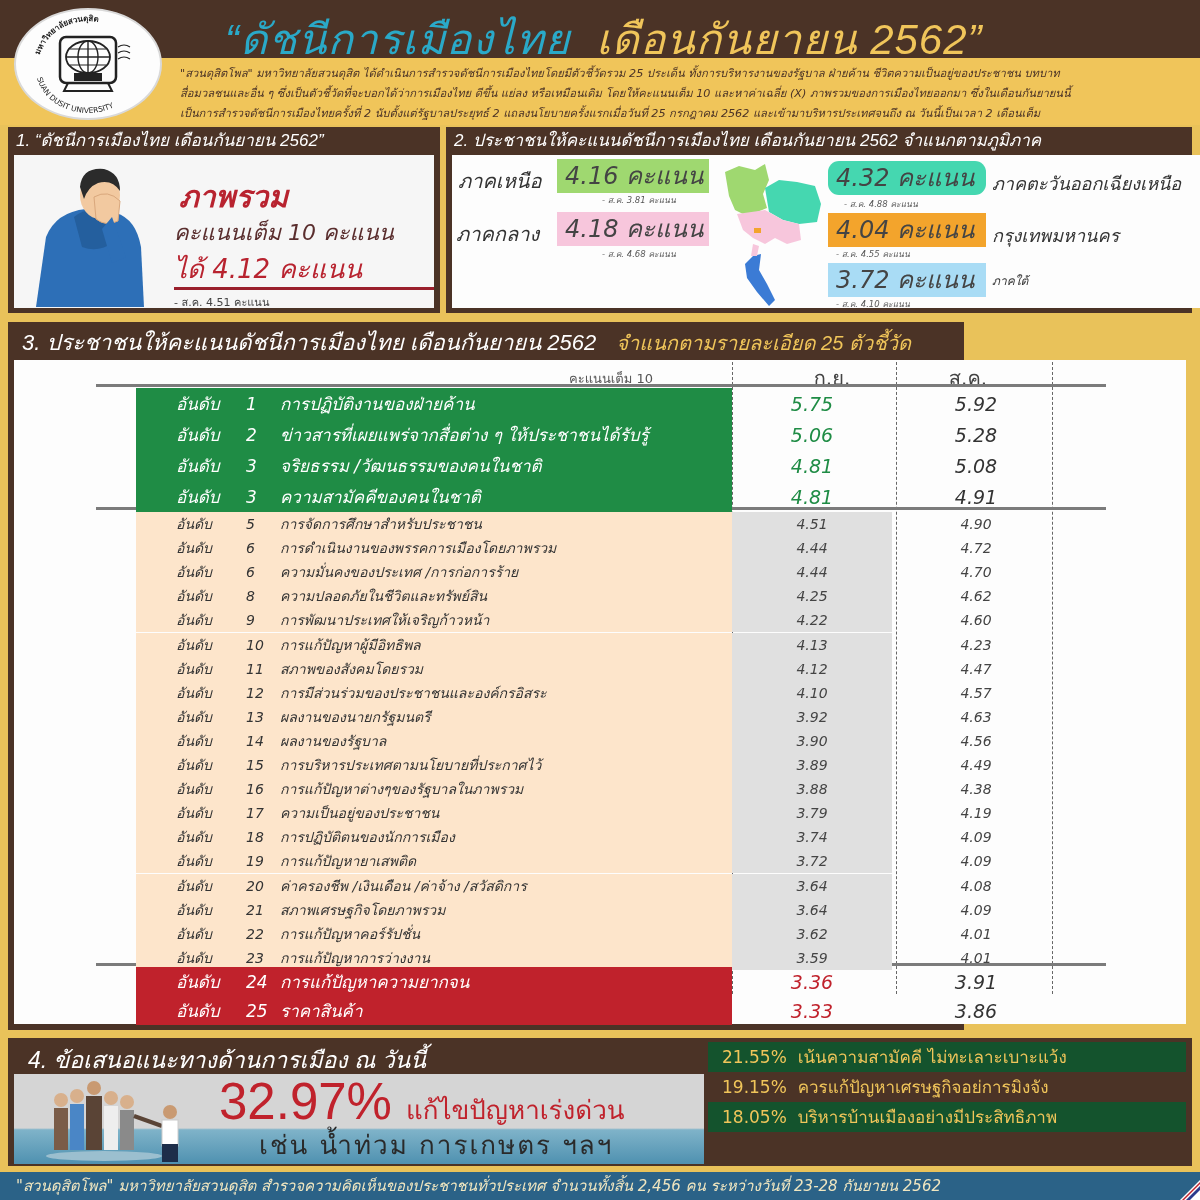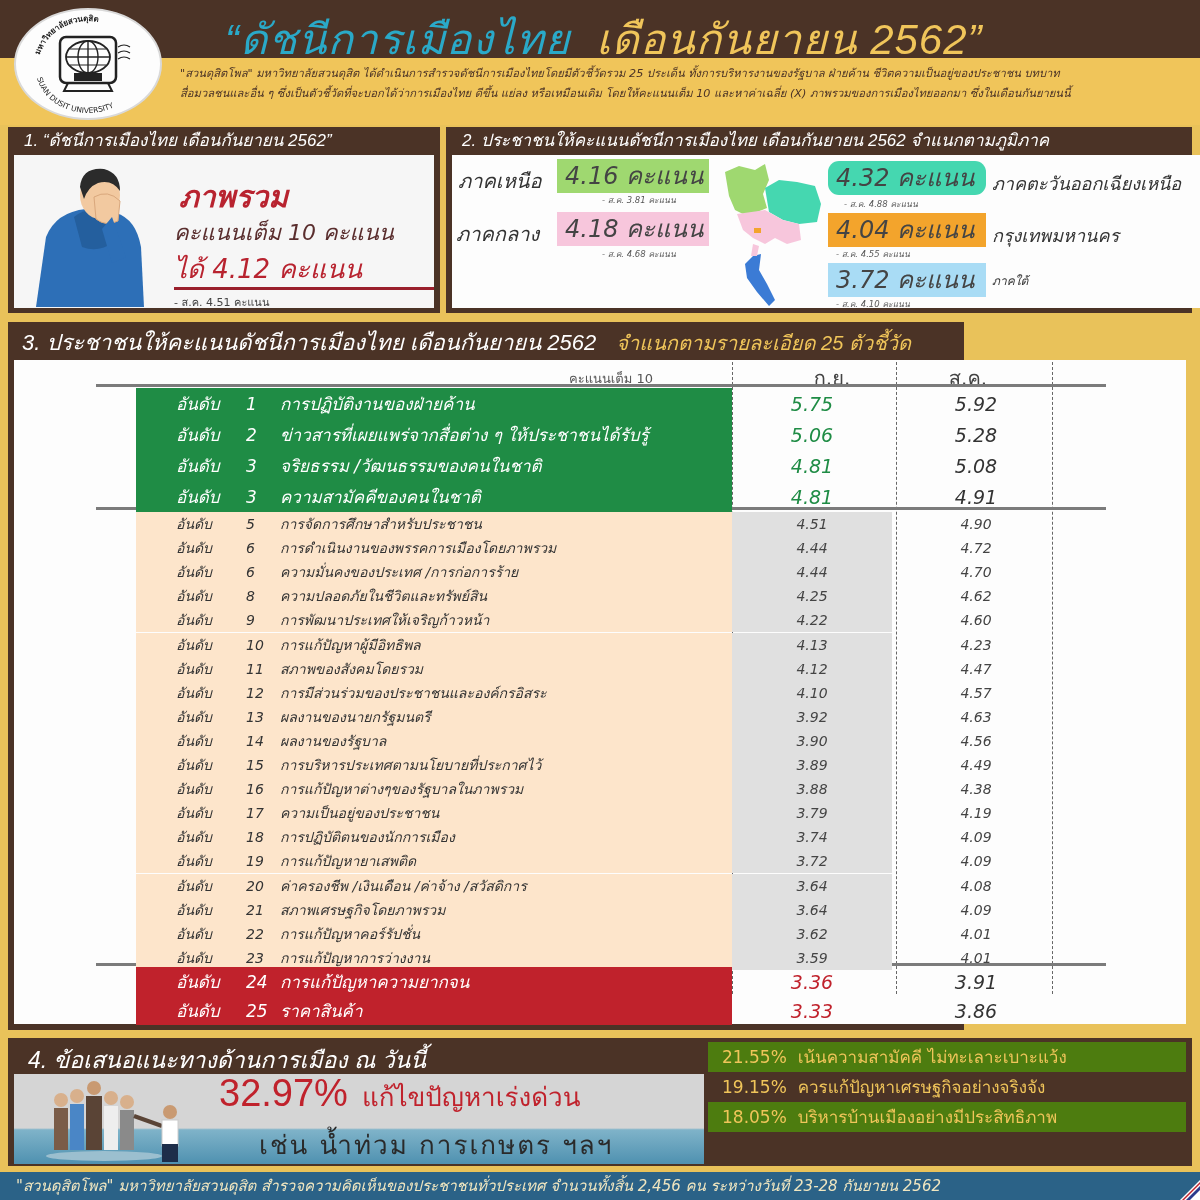--- a/index.html
+++ b/index.html
@@ -11,21 +11,21 @@
   .header-top { position: absolute; left: 0; top: 0; width: 1200px; height: 60px; background: #4b3326; }
   .header-band { position: absolute; left: 0; top: 58px; width: 1200px; height: 67px; background: #f0c55a; }
   .logo { position: absolute; left: 14px; top: 8px; width: 148px; height: 112px; border-radius: 50%; background: #fdfdfd; border: 2px solid #d9d9d9; display:flex; align-items:center; justify-content:center; }
   .logo svg { width: 140px; height: 106px; }
   .main-title { position: absolute; left: 225px; top: 6px; font-size: 42px; font-style: italic; font-family: "Liberation Sans", sans-serif; letter-spacing: 1px; white-space: nowrap; }
   .main-title .t1 { color: #2aa9c8; }
   .main-title .t2 { color: #f0c55a; margin-left: 26px; }
   .intro { position: absolute; left: 180px; top: 64px; width: 1010px; font-size: 11.2px; font-style: italic; color: #4b3326; line-height: 20px; white-space: nowrap; }
 
   
-  .sec { position: absolute; background: #4b3326; padding-left: 8px; }
+  .sec { position: absolute; background: #4b3326; }
   .sec-title { color: #fff; font-style: italic; font-size: 17px; padding-left: 8px; white-space: nowrap; font-family: "Liberation Sans", sans-serif; }
 
   
   #sec1 { left: 8px; top: 127px; width: 432px; height: 186px; }
   #sec1 .sec-title { height: 28px; line-height: 28px; }
   .s1-body { position: absolute; left: 6px; top: 28px; width: 420px; height: 153px; background: #f6f6f6; overflow: hidden; }
   .s1-person { position: absolute; left: 2px; top: 2px; width: 150px; height: 150px; }
   .s1-h1 { position: absolute; left: 165px; top: 18px; font-size: 30px; font-style: italic; color: #b8232f; font-weight: bold; }
   .s1-h2 { position: absolute; left: 160px; top: 60px; font-size: 22px; font-style: italic; color: #5a2e2e; }
   .s1-h3 { position: absolute; left: 160px; top: 93px; font-size: 26px; font-style: italic; color: #b8232f; }
@@ -66,27 +66,27 @@
   .row.bot .v1 { color: #c0222c; font-size: 19px; }
   .row.bot .v2 { color: #333; font-size: 19px; }
   .row .rk { display:inline-block; width: 70px; }
   .row .no { display:inline-block; width: 34px; }
 
   
   #sec4 { left: 8px; top: 1038px; width: 1184px; height: 128px; }
   .s4-title { position: absolute; left: 20px; top: 4px; font-size: 23px; font-style: italic; color: #fff; white-space: nowrap; font-family: "Liberation Sans", sans-serif; }
   .s4-left { position: absolute; left: 6px; top: 36px; width: 690px; height: 90px; background: linear-gradient(#d5d5d5 0%, #d5d5d5 60%, #7fb3c9 62%, #4f91b0 100%); overflow: hidden; }
   .s4-big { position: absolute; left: 205px; top: -2px; white-space: nowrap; }
-  .s4-big .pct { font-size: 38px; color: #c0222c; font-family: "Liberation Sans", sans-serif; margin-top: 16px; }
+  .s4-big .pct { font-size: 51px; color: #c0222c; font-family: "Liberation Sans", sans-serif; margin-top: 16px; }
   .s4-big .txt { font-size: 26px; color: #c0222c; margin-left: 14px; }
   .s4-sub { position: absolute; left: 245px; top: 50px; font-size: 26px; color: #2a2a2a; white-space: nowrap; letter-spacing: 2px; }
   .people { position: absolute; left: 30px; top: 6px; width: 170px; height: 82px; }
   .s4-right { position: absolute; left: 700px; top: 4px; width: 478px; height: 120px; }
   .s4-item { height: 30px; line-height: 30px; padding-left: 14px; font-size: 17px; color: #f0c55a; white-space: nowrap; }
-  .s4-item.blue { background: #4d7c0f; }
+  .s4-item.blue { background: #14532d; }
   .s4-item.brown { background: #4b3326; }
 
   
   .footer { position: absolute; left: 0; top: 1172px; width: 1200px; height: 28px; background: #2b6287; color: #f0e6c0; font-size: 15px; line-height: 28px; padding-left: 16px; white-space: nowrap; font-style: italic; }
   .flag { position: absolute; right: 0; top: 4px; width: 24px; height: 24px; }
 </style>
 </head>
 <body>
 
 <div class="header">
@@ -108,20 +108,21 @@
       <path d="M50,72 L90,72 L94,80 L46,80 Z" fill="none" stroke="#222" stroke-width="2"></path>
       <path d="M100,36 q6,-4 12,0 M100,42 q6,-4 12,0 M100,48 q6,-4 12,0" fill="none" stroke="#222" stroke-width="1.2"></path>
     </svg>
   </div>
   <div class="main-title">
     <span class="t1">“ดัชนีการเมืองไทย</span><span class="t2">เดือนกันยายน 2562”</span>
   </div>
   <div class="intro">
     <div>"สวนดุสิตโพล" มหาวิทยาลัยสวนดุสิต ได้ดำเนินการสำรวจดัชนีการเมืองไทยโดยมีตัวชี้วัดรวม 25 ประเด็น ทั้งการบริหารงานของรัฐบาล ฝ่ายค้าน ชีวิตความเป็นอยู่ของประชาชน บทบาท</div>
     <div>สื่อมวลชนและอื่น ๆ  ซึ่งเป็นตัวชี้วัดที่จะบอกได้ว่าการเมืองไทย ดีขึ้น แย่ลง หรือเหมือนเดิม โดยให้คะแนนเต็ม 10 และหาค่าเฉลี่ย (X) ภาพรวมของการเมืองไทยออกมา ซึ่งในเดือนกันยายนนี้</div>
+    <div>เป็นการสำรวจดัชนีการเมืองไทยครั้งที่ 2 นับตั้งแต่รัฐบาลประยุทธ์ 2 แถลงนโยบายครั้งแรกเมื่อวันที่ 25 กรกฎาคม 2562 และเข้ามาบริหารประเทศจนถึง ณ วันนี้เป็นเวลา 2 เดือนเต็ม</div>
   </div>
 </div>
 
 <div class="sec" id="sec1">
   <div class="sec-title">1. “ดัชนีการเมืองไทย เดือนกันยายน 2562”</div>
   <div class="s1-body">
     <svg class="s1-person" viewBox="0 0 150 150">
       <path d="M20,150 L30,80 Q40,55 70,52 L100,56 Q120,62 125,90 L128,150 Z" fill="#2d6fb7"></path>
       <path d="M58,60 Q70,50 88,54 L96,86 Q82,96 66,90 Z" fill="#245f9e"></path>
       <ellipse cx="84" cy="38" rx="20" ry="24" fill="#f2c9a0"></ellipse>
@@ -444,21 +445,21 @@
       <circle cx="126" cy="32" r="7" fill="#c99a72"></circle>
       <rect x="118" y="64" width="16" height="18" fill="#1d2e4a"></rect>
     </svg>
     <div class="s4-big">
       <span class="pct">32.97%</span><span class="txt">แก้ไขปัญหาเร่งด่วน</span>
     </div>
     <div class="s4-sub">เช่น น้ำท่วม การเกษตร ฯลฯ</div>
   </div>
   <div class="s4-right">
     <div class="s4-item blue"><span>21.55%</span>&nbsp;&nbsp;<span>เน้นความสามัคคี ไม่ทะเลาะเบาะแว้ง</span></div>
-    <div class="s4-item brown"><span>19.15%</span>&nbsp;&nbsp;<span>ควรแก้ปัญหาเศรษฐกิจอย่างจริงจัง</span></div>
+    <div class="s4-item brown"><span>19.15%</span>&nbsp;&nbsp;<span>ควรแก้ปัญหาเศรษฐกิจอย่การมิงจัง</span></div>
     <div class="s4-item blue"><span>18.05%</span>&nbsp;&nbsp;<span>บริหารบ้านเมืองอย่างมีประสิทธิภาพ</span></div>
   </div>
 </div>
 
 <div class="footer">
   <span>"สวนดุสิตโพล" มหาวิทยาลัยสวนดุสิต สำรวจความคิดเห็นของประชาชนทั่วประเทศ จำนวนทั้งสิ้น 2,456 คน ระหว่างวันที่ 23-28 กันยายน 2562</span>
   <svg class="flag" viewBox="0 0 24 24">
     <path d="M4,24 L24,4 L24,24 Z" fill="#ffffff"></path>
     <path d="M10,24 L24,10 L24,14 L14,24 Z" fill="#2b3a8c"></path>
     <path d="M6,24 L24,6 L24,8 L8,24 Z" fill="#c0222c"></path>

